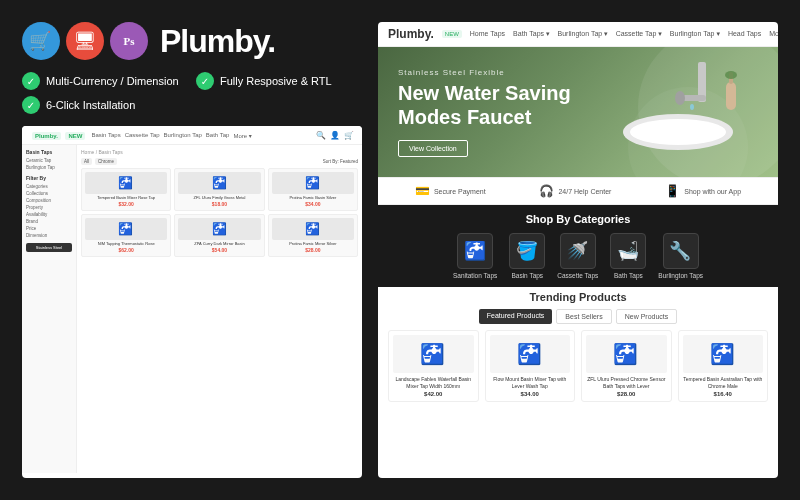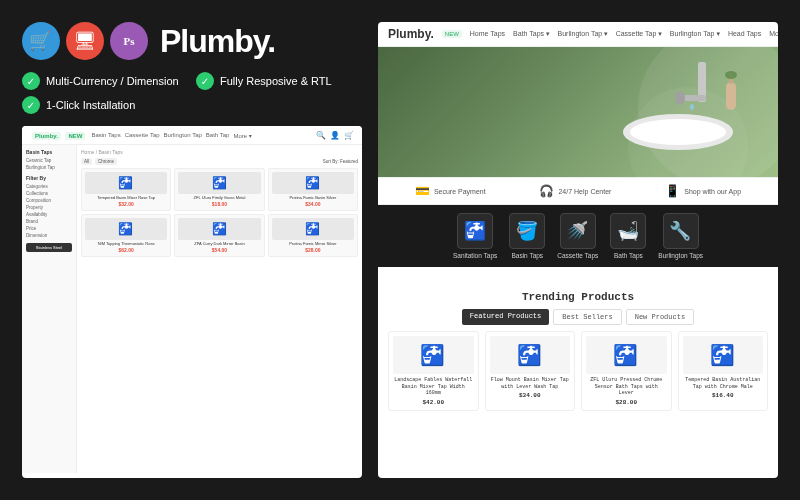--- a/index.html
+++ b/index.html
@@ -428,23 +428,22 @@
 
     .category-label {
       font-size: 6.5px;
       color: #ccc;
       text-align: center;
     }
 
     
     .trending-section {
       background: white;
-      padding: 24px 10px;
+      padding: 4px 10px;
       flex: 1;
-      font-family: Liberation Mono, monospace;
     }
 
     .trending-title {
       text-align: center;
       font-size: 11px;
       font-weight: bold;
       color: #333;
       margin-bottom: 6px;
     }
 
@@ -532,21 +531,21 @@
           <div class="check-icon">✓</div>
           <span>Multi-Currency / Dimension</span>
         </div>
         <div class="feature-item">
           <div class="check-icon">✓</div>
           <span>Fully Resposive &amp; RTL</span>
         </div>
       </div>
       <div class="feature-single" style="margin-top:6px;">
         <div class="check-icon">✓</div>
-        <span>1-Click Installation</span>
+        <span>6-Click Installation</span>
       </div>
     </div>
 
     <div class="mini-store">
       <div class="mini-header">
         <div class="mini-logo">
           <span>Plumby.</span>
           <span>NEW</span>
         </div>
         <div class="mini-nav">
@@ -643,20 +642,28 @@
           <span class="store-nav-item">Head Taps</span>
           <span class="store-nav-item">More ▾</span>
         </div>
 
       </div>
     </div>
 
     <div class="hero-section">
       <div class="hero-bg-circle"></div>
       <div class="hero-bg-circle2"></div>
+      <div class="hero-content">
+        <div class="hero-subtitle">Stainless Steel Flexible</div>
+        <div class="hero-title">
+          <span>New Water Saving</span><br>
+          <span>Modes Faucet</span>
+        </div>
+        <button class="hero-btn">View Collection</button>
+      </div>
 
       <div class="hero-image-area">
         <svg width="180" height="120" viewBox="0 0 180 120">
 
           <rect x="120" y="15" width="8" height="40" rx="2" fill="#c8c8c8"></rect>
           <rect x="100" y="48" width="28" height="6" rx="3" fill="#b8b8b8"></rect>
           <ellipse cx="102" cy="51" rx="5" ry="7" fill="#a0a0a0"></ellipse>
 
           <ellipse cx="114" cy="60" rx="2" ry="3" fill="#87ceeb" opacity="0.8"></ellipse>
 
@@ -680,20 +687,21 @@
         <span class="feat-icon">🎧</span>
         <span>24/7 Help Center</span>
       </div>
       <div class="feat-item">
         <span class="feat-icon">📱</span>
         <span>Shop with our App</span>
       </div>
     </div>
 
     <div class="categories-section">
+      <div class="section-title">Shop By Categories</div>
       <div class="categories-row">
         <div class="category-item">
           <div class="category-icon-wrap">🚰</div>
           <span class="category-label">Sanitation Taps</span>
         </div>
         <div class="category-item">
           <div class="category-icon-wrap">🪣</div>
           <span class="category-label">Basin Taps</span>
         </div>
         <div class="category-item">

